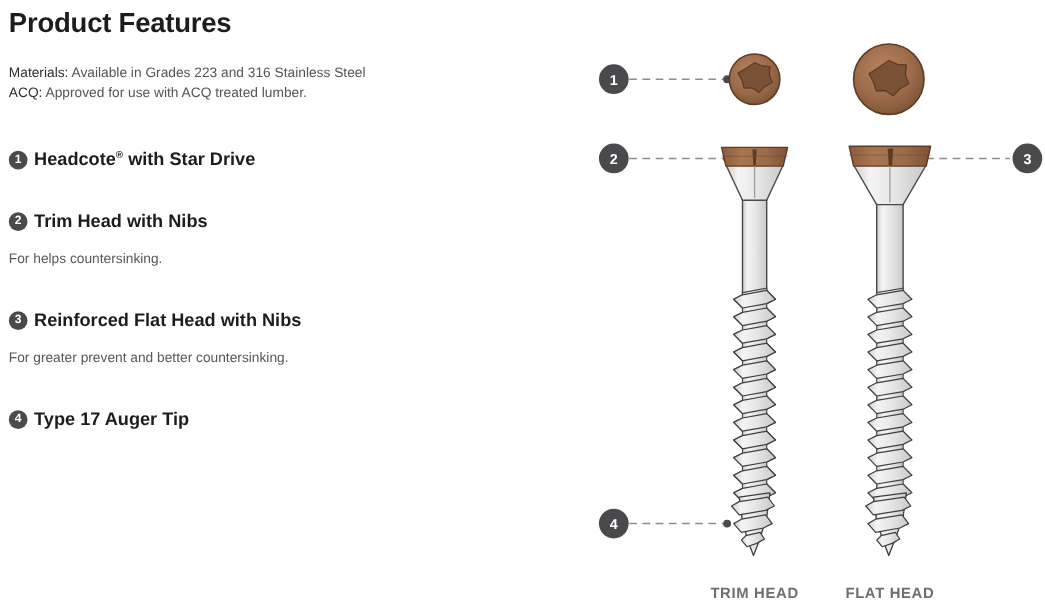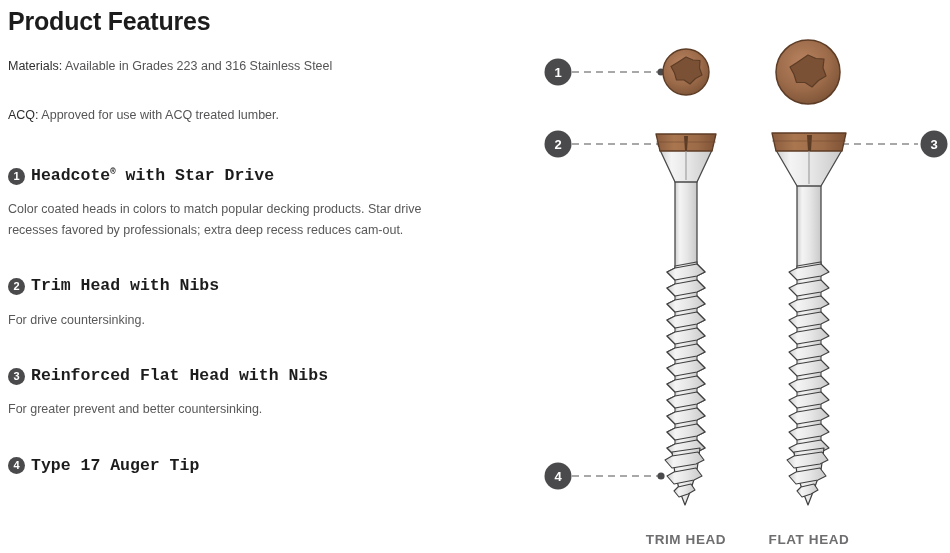--- a/index.html
+++ b/index.html
@@ -34,21 +34,21 @@
     font-weight: bold;
     color: #1c1c1c;
     letter-spacing: -0.2px;
     margin: 6px 0 0 0;
     line-height: 1.2;
   }
   .spec-line {
     font-size: 12.5px;
     color: #555557;
     line-height: 1.35;
-    margin-top: 32px;
+    margin-top: 1px;
   }
   .spec-line:first-of-type { margin-top: 22px; }
   .spec-label {
     font-weight: normal;
     color: #2f2f2f;
   }
 
   .feature {
     margin-top: 0;
   }
@@ -70,21 +70,21 @@
     border-radius: 50%;
     background: #4a4a4c;
     color: #ffffff;
     font-size: 11px;
     font-weight: bold;
     font-family: "Liberation Sans", sans-serif;
     margin-right: 6px;
     line-height: 1;
     padding-bottom: 0px;
   }
-  .feature-title-text { white-space: nowrap; font-family: Liberation Mono, monospace; }
+  .feature-title-text { white-space: nowrap; }
   .feature-title-text sup {
     font-size: 9px;
     vertical-align: super;
     line-height: 0;
   }
   .feature-body {
     font-size: 12.5px;
     color: #585859;
     line-height: 1.62;
     margin-top: 13px;
@@ -136,29 +136,28 @@
     <div class="spec-line">
       <span class="spec-label">ACQ:</span>
       <span>Approved for use with ACQ treated lumber.</span>
     </div>
 
     <div class="feature f1">
       <div class="feature-heading">
         <span class="badge">1</span>
         <span class="feature-title-text"><span>Headcote</span><sup>®</sup><span> with Star Drive</span></span>
       </div>
-      <div class="feature-body">Color coated heads in colors to match popular decking products. Star drive recesses favored by professionals; extra deep recess reduces cam-out.</div>
     </div>
 
     <div class="feature f2">
       <div class="feature-heading">
         <span class="badge">2</span>
         <span class="feature-title-text">Trim Head with Nibs</span>
       </div>
-      <div class="feature-body">For drive countersinking.</div>
+      <div class="feature-body">For helps countersinking.</div>
     </div>
 
     <div class="feature f3">
       <div class="feature-heading">
         <span class="badge">3</span>
         <span class="feature-title-text">Reinforced Flat Head with Nibs</span>
       </div>
       <div class="feature-body">For greater prevent and better countersinking.</div>
     </div>
 

